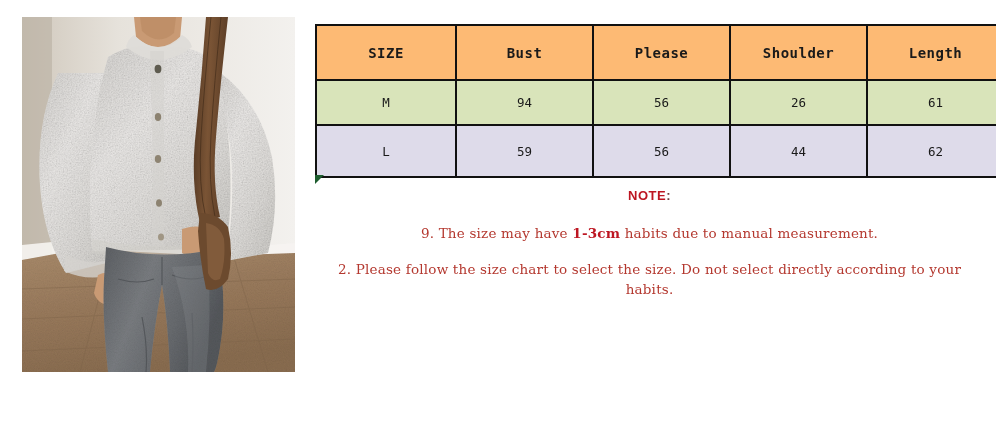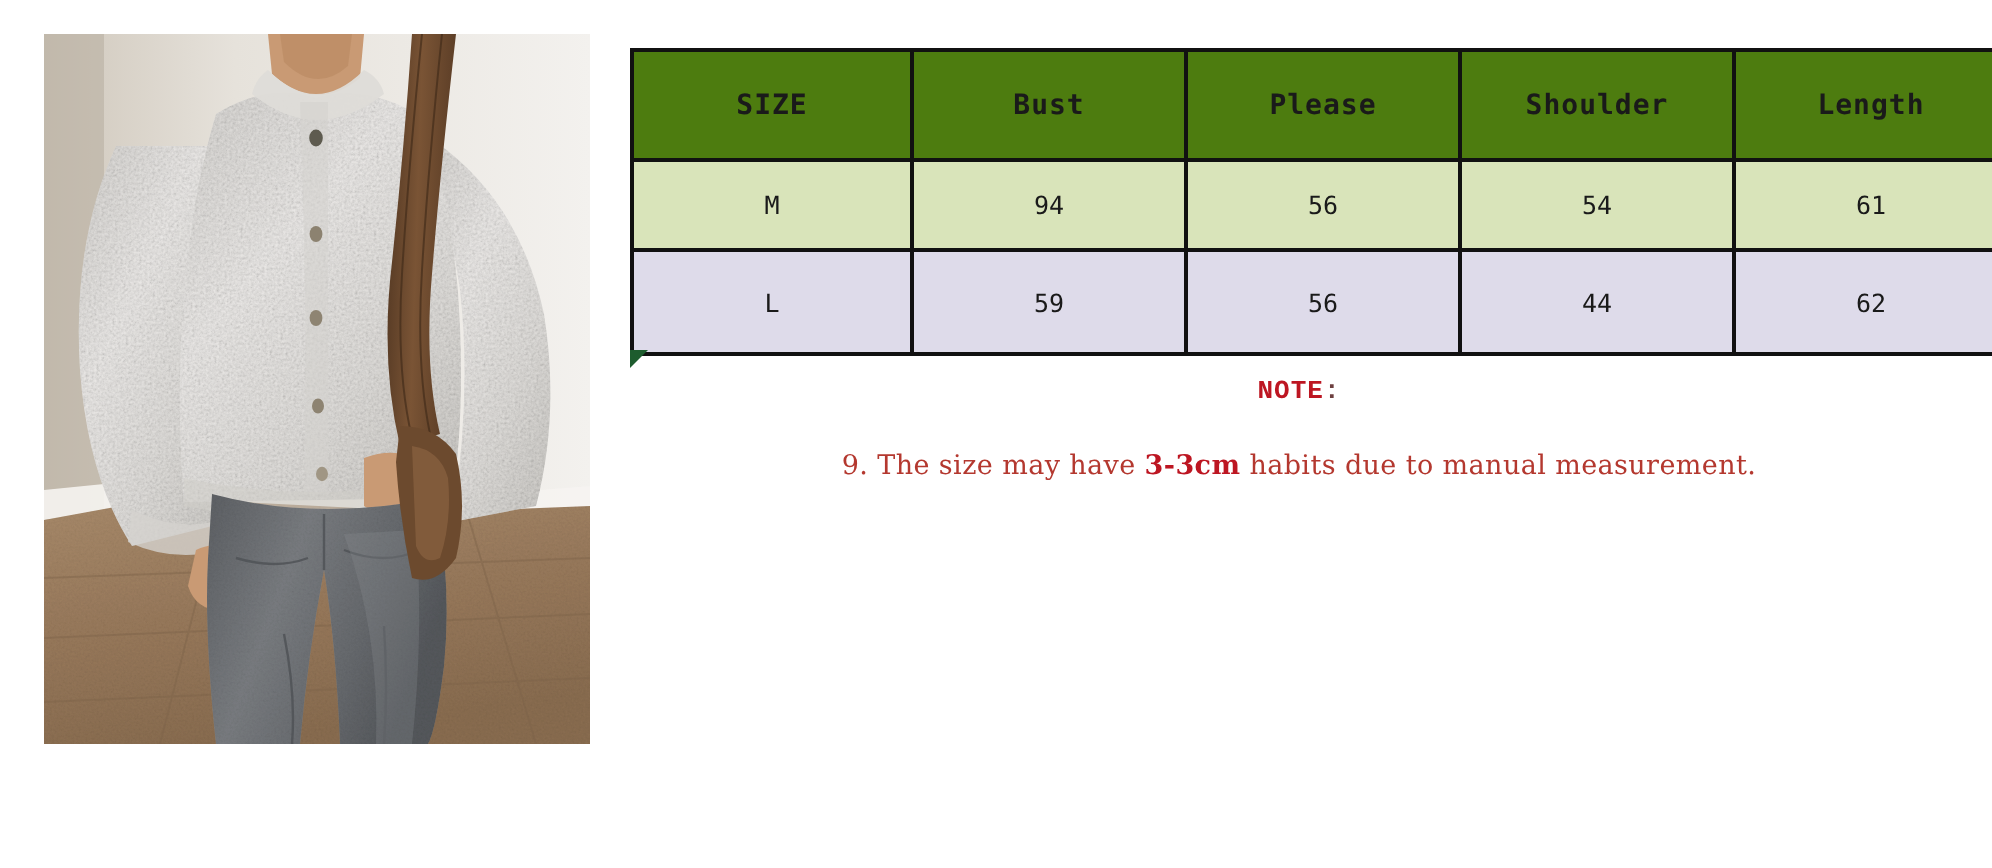--- a/index.html
+++ b/index.html
@@ -44,21 +44,21 @@
     text-align: center;
     vertical-align: middle;
     font-family: "DejaVu Sans Mono", monospace;
     color: #1a1a1a;
   }
   table.size-table tr.header-row td {
     height: 51px;
     font-weight: bold;
     font-size: 14px;
     letter-spacing: 0.5px;
-    background: #4d7c0f;
+    background: #fdba74;
   }
   table.size-table tr.row-m td {
     height: 41px;
     font-size: 12.5px;
     background: #d9e4ba;
   }
   table.size-table tr.row-l td {
     height: 48px;
     font-size: 12.5px;
     background: #dedbea;
@@ -85,21 +85,21 @@
   
   #notes {
     position: absolute;
     left: 315px;
     top: 188px;
     width: 669px;
     text-align: center;
     font-family: "DejaVu Serif", serif;
   }
   #note-title {
-    font-family: Liberation Mono, monospace;
+    font-family: Liberation Sans, sans-serif;
     font-weight: bold;
     font-size: 13px;
     color: #bd1622;
     letter-spacing: 0.5px;
     margin-bottom: 20px;
   }
   #note-title .colon {
     color: #6d4040;
     font-weight: bold;
   }
@@ -262,35 +262,36 @@
         <td class="col-size">SIZE</td>
         <td class="col-data">Bust</td>
         <td class="col-data">Please</td>
         <td class="col-data">Shoulder</td>
         <td class="col-data">Length</td>
       </tr>
       <tr class="row-m">
         <td class="col-size">M</td>
         <td class="col-data">94</td>
         <td class="col-data">56</td>
-        <td class="col-data">54</td>
+        <td class="col-data">26</td>
         <td class="col-data">61</td>
       </tr>
       <tr class="row-l">
         <td class="col-size">L</td>
         <td class="col-data">59</td>
         <td class="col-data">56</td>
         <td class="col-data">44</td>
         <td class="col-data">62</td>
       </tr>
     </tbody>
   </table>
 </div>
 <div id="table-corner-marker">
     <i></i>
   </div>
 
 <div id="notes">
   <div id="note-title"><span>NOTE</span><span class="colon">:</span></div>
 
-  <div class="note-line" id="note-1"><span>9. The size may have </span><b>3-3cm</b><span> habits due to manual measurement.</span></div>
-
+  <div class="note-line" id="note-1"><span>9. The size may have </span><b>1-3cm</b><span> habits due to manual measurement.</span></div>
+
+  <div class="note-line" id="note-2">2. Please follow the size chart to select the size. Do not select directly according to your habits.</div>
 </div>
 
 </body></html>

